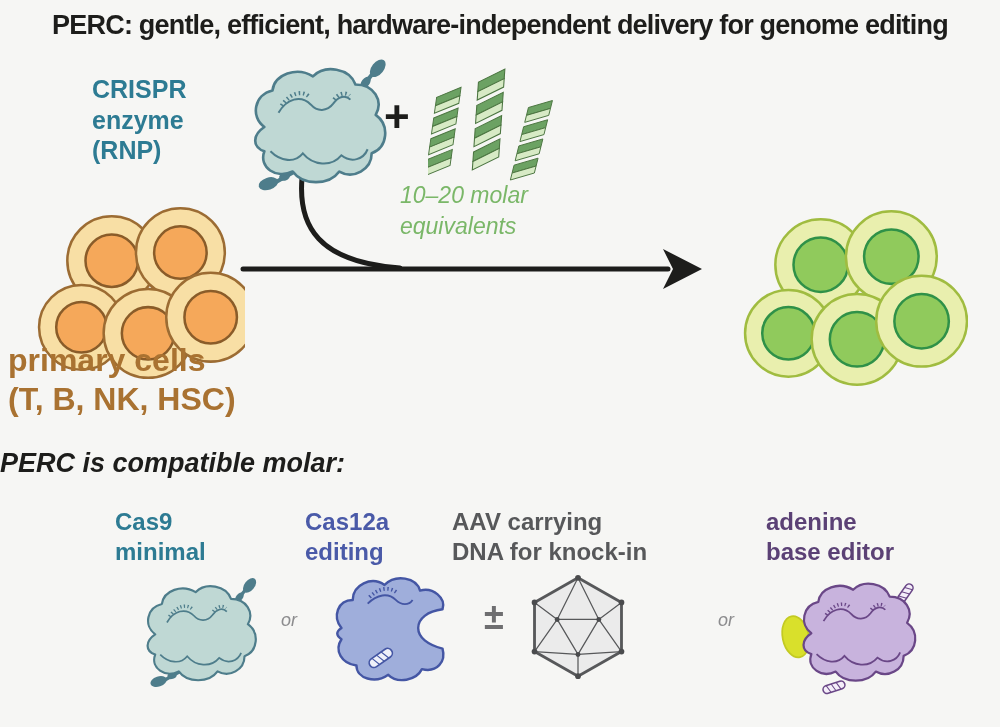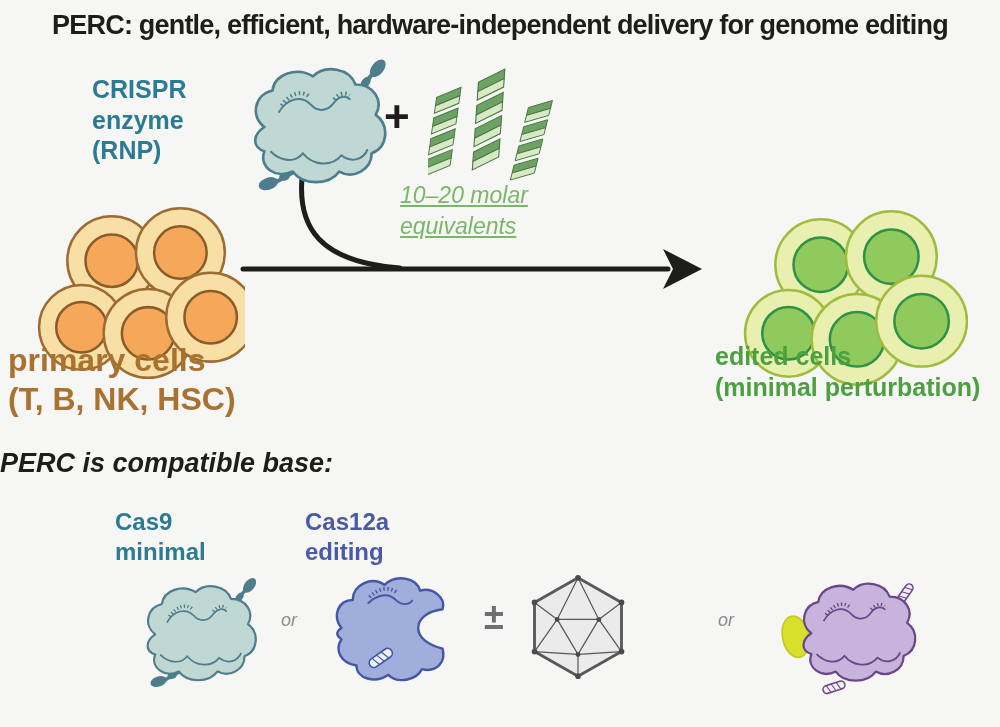--- a/index.html
+++ b/index.html
@@ -8,21 +8,21 @@
     overflow:hidden;font-family:"Liberation Sans",sans-serif;
   }
   .abs{position:absolute;}
   .lbl{position:absolute;font-weight:bold;text-align:left;white-space:pre-line;line-height:1.22;}
   #title{left:0;top:10px;width:100%;text-align:center;font-size:27px;font-weight:bold;
          letter-spacing:-0.8px;color:#1d1d1b;white-space:nowrap;}
   #rnp-label{left:92px;top:74px;width:148px;font-size:25px;color:#2d7b93;}
   #plus-sign{left:384px;top:92px;font-size:44px;font-weight:bold;color:#1d1d1b;}
   #peptide-label{left:548px;top:76px;width:190px;font-size:25px;color:#336024;}
   #molar-note{left:400px;top:180px;width:175px;font-size:23px;font-style:italic;
-              font-weight:normal;color:#7ab768;line-height:1.35;text-decoration:underline;}
+              font-weight:normal;color:#7ab768;line-height:1.35;}
   #primary-label{left:8px;top:341px;width:255px;font-size:32px;color:#a97231;}
   #edited-label{left:715px;top:341px;width:280px;font-size:25px;color:#4ba03f;}
   #compat-heading{left:0;top:447px;width:100%;font-size:27px;font-style:italic;color:#1d1d1b;}
   .compat-col{top:507px;font-size:24px;line-height:1.25;}
   #col-cas9{left:115px;width:170px;color:#2d7b93;}
   #col-cas12a{left:305px;width:170px;color:#4a5aa8;}
   #col-aav{left:452px;width:228px;color:#57585a;}
   #col-abe{left:766px;width:190px;color:#5b4175;}
   .sep{position:absolute;font-style:italic;color:#8c8c8e;font-size:18px;}
   #sep-or1{left:281px;top:610px;}
@@ -108,29 +108,31 @@
       <circle cx="154" cy="56" r="45" fill="#e9efae" stroke="#a0bc40" stroke-width="2.5"></circle>
       <circle cx="154" cy="56" r="27" fill="#90ca5c" stroke="#2f9148" stroke-width="2.5"></circle>
       <circle cx="52" cy="132" r="43" fill="#e9efae" stroke="#a0bc40" stroke-width="2.5"></circle>
       <circle cx="52" cy="132" r="26" fill="#90ca5c" stroke="#2f9148" stroke-width="2.5"></circle>
       <circle cx="120" cy="138" r="45" fill="#e9efae" stroke="#a0bc40" stroke-width="2.5"></circle>
       <circle cx="120" cy="138" r="27" fill="#90ca5c" stroke="#2f9148" stroke-width="2.5"></circle>
       <circle cx="184" cy="120" r="45" fill="#e9efae" stroke="#a0bc40" stroke-width="2.5"></circle>
       <circle cx="184" cy="120" r="27" fill="#90ca5c" stroke="#2f9148" stroke-width="2.5"></circle>
     </g>
   </svg>
-  <div id="edited-label" class="lbl">edited cells
-(minimal perturbation)</div>
-
-  <div id="compat-heading" class="lbl">PERC is compatible base:</div>
+
+  <div id="compat-heading" class="lbl">PERC is compatible molar:</div>
 
   <div id="col-cas9" class="lbl compat-col">Cas9
 minimal</div>
   <div id="col-cas12a" class="lbl compat-col">Cas12a
 editing</div>
+  <div id="col-aav" class="lbl compat-col">AAV carrying
+DNA for knock-in</div>
+  <div id="col-abe" class="lbl compat-col">adenine
+base editor</div>
 
   <svg class="abs" style="left:130px;top:577px;" width="138" height="118" viewBox="0 0 160 140">
     <path d="M122,32 L136,14" stroke="#4e7d8b" stroke-width="4" fill="none"></path>
     <ellipse cx="140" cy="10" rx="6" ry="10" fill="#4e7d8b" transform="rotate(38 140 10)"></ellipse>
     <ellipse cx="128" cy="24" rx="4" ry="6.5" fill="#4e7d8b" transform="rotate(38 128 24)"></ellipse>
     <path d="M58,112 L40,122" stroke="#4e7d8b" stroke-width="4" fill="none"></path>
     <ellipse cx="32" cy="124" rx="10" ry="6" fill="#4e7d8b" transform="rotate(-18 32 124)"></ellipse>
     <ellipse cx="48" cy="117" rx="5.5" ry="4" fill="#4e7d8b" transform="rotate(-18 48 117)"></ellipse>
     <path d="M28,68 C14,58 18,36 36,32 C38,16 60,8 76,18 C88,6 112,10 118,26 C136,26 146,42 138,56 C152,66 150,88 134,94 C134,110 116,120 102,112 C92,126 66,126 56,112 C40,120 22,108 28,92 C16,88 16,76 28,68 Z" fill="#bfd8d4" stroke="#4e7d8b" stroke-width="2.6" stroke-linejoin="round"></path>
     <path d="M34,92 C44,102 58,104 66,94 C76,106 94,108 104,96 C114,104 126,100 130,90" fill="none" stroke="#4e7d8b" stroke-width="2"></path>

